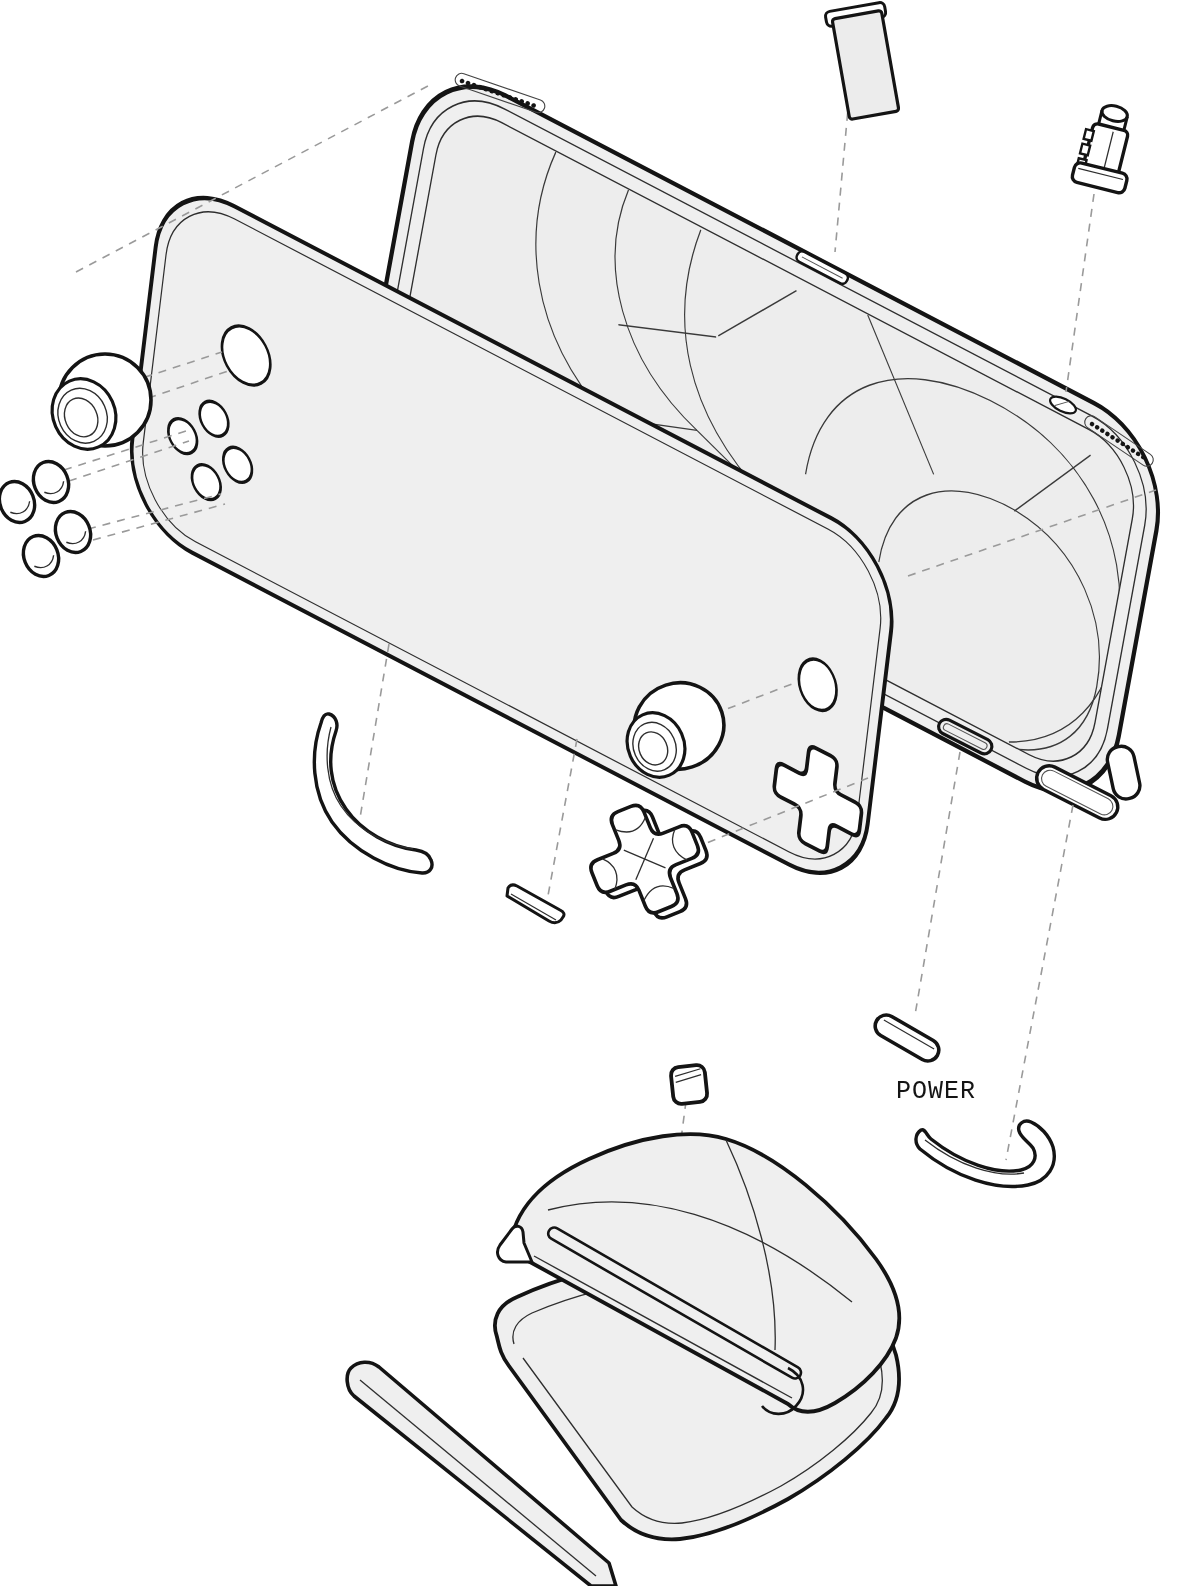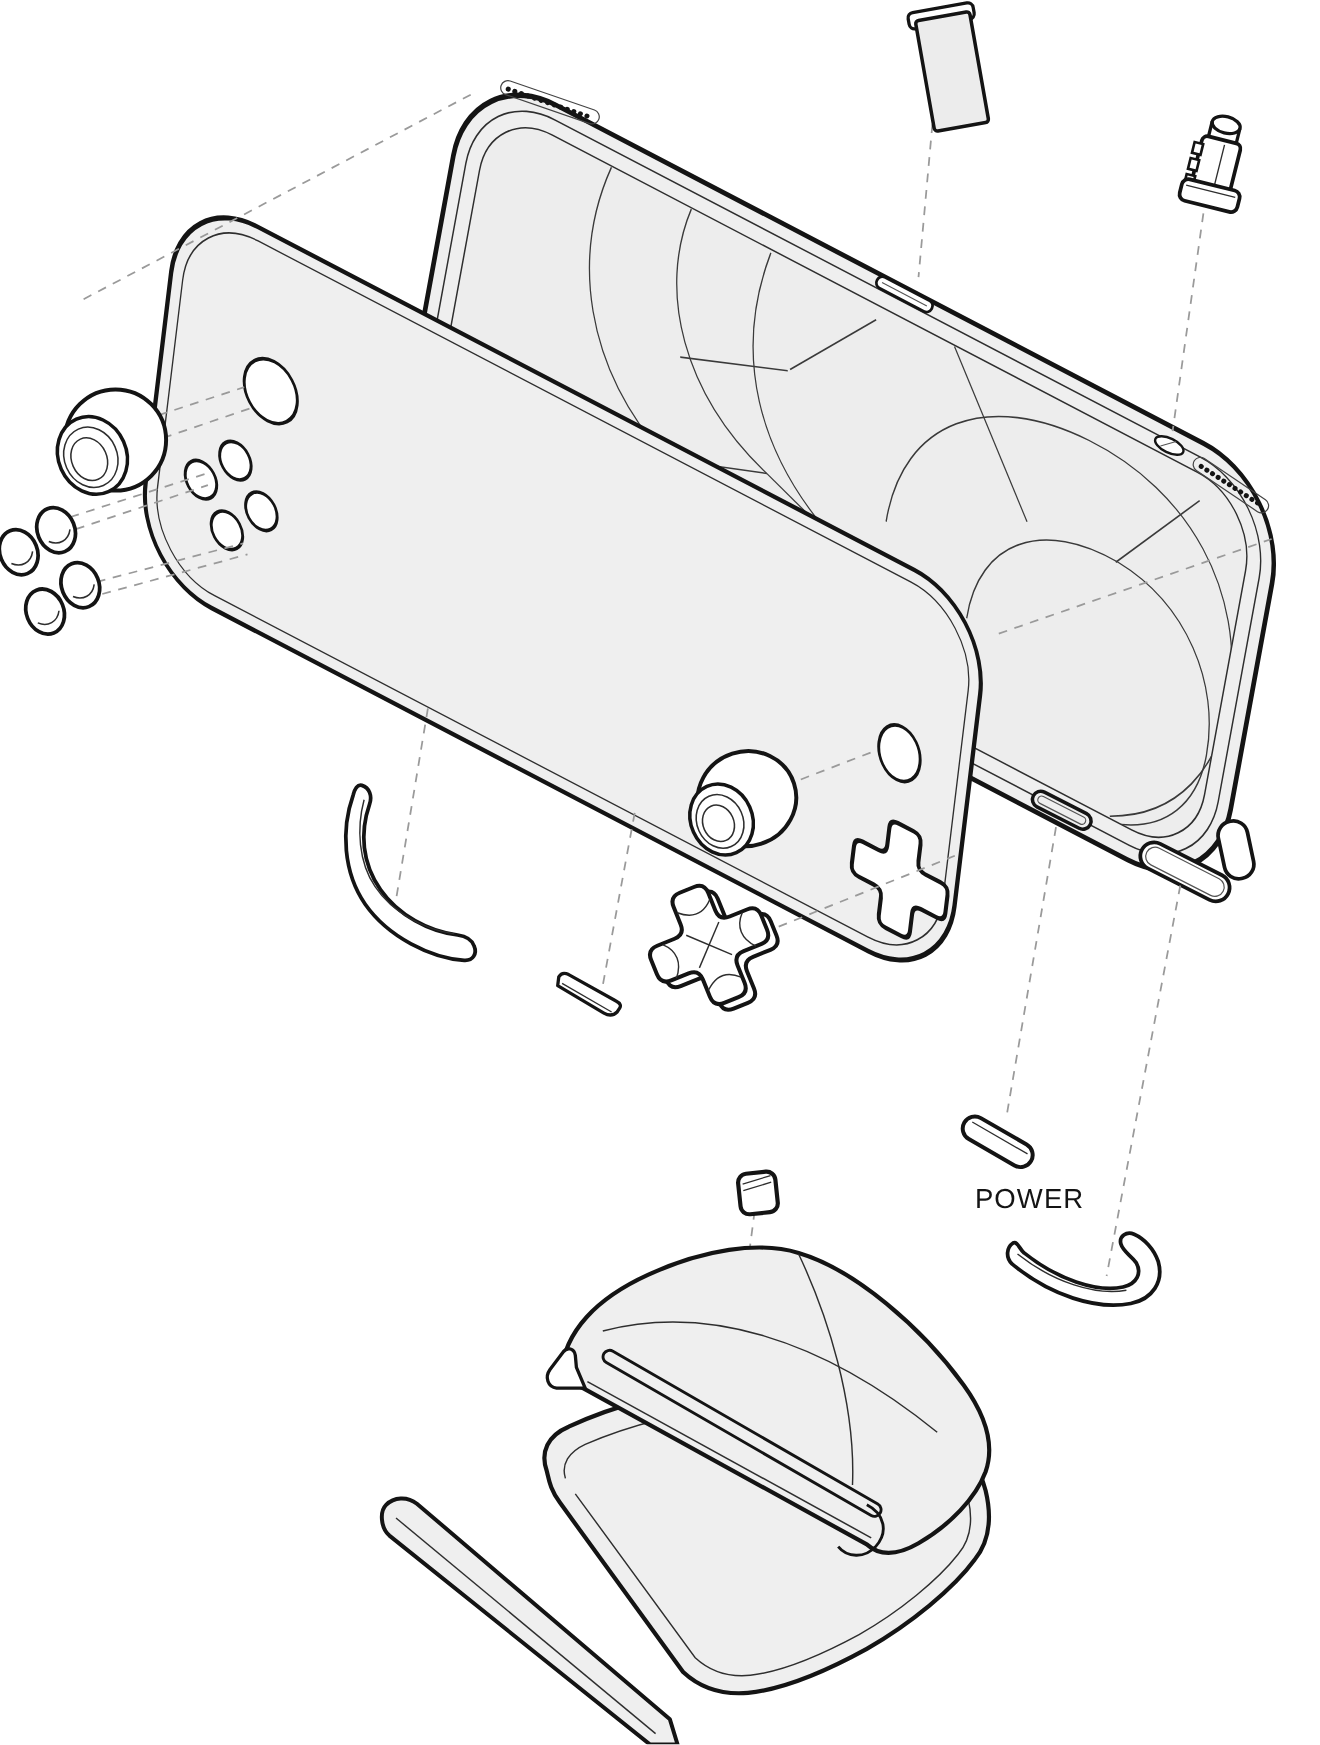--- a/index.html
+++ b/index.html
@@ -1,17 +1,17 @@
 <!DOCTYPE html>
 <html><head>
 <meta charset="utf-8">
 <style>
   html,body{margin:0;padding:0;background:#ffffff;}
   .canvas{position:relative;width:1200px;height:1586px;background:#ffffff;overflow:hidden;
-          font-family:Liberation Sans, sans-serif;}
+          font-family:Liberation Mono, monospace;}
   .canvas svg{position:absolute;left:0;top:0;}
   .outline{stroke:#141414;fill:none;}
   .panel{fill:#efefef;stroke:#141414;}
   .thin{stroke:#2e2e2e;fill:none;}
   .guide{stroke:#9a9a9a;stroke-width:1.6;stroke-dasharray:8 7;fill:none;}
   .power-label{font-size:25px;letter-spacing:1px;fill:#141414;font-weight:400;}
 </style>
 </head>
 <body>
 

